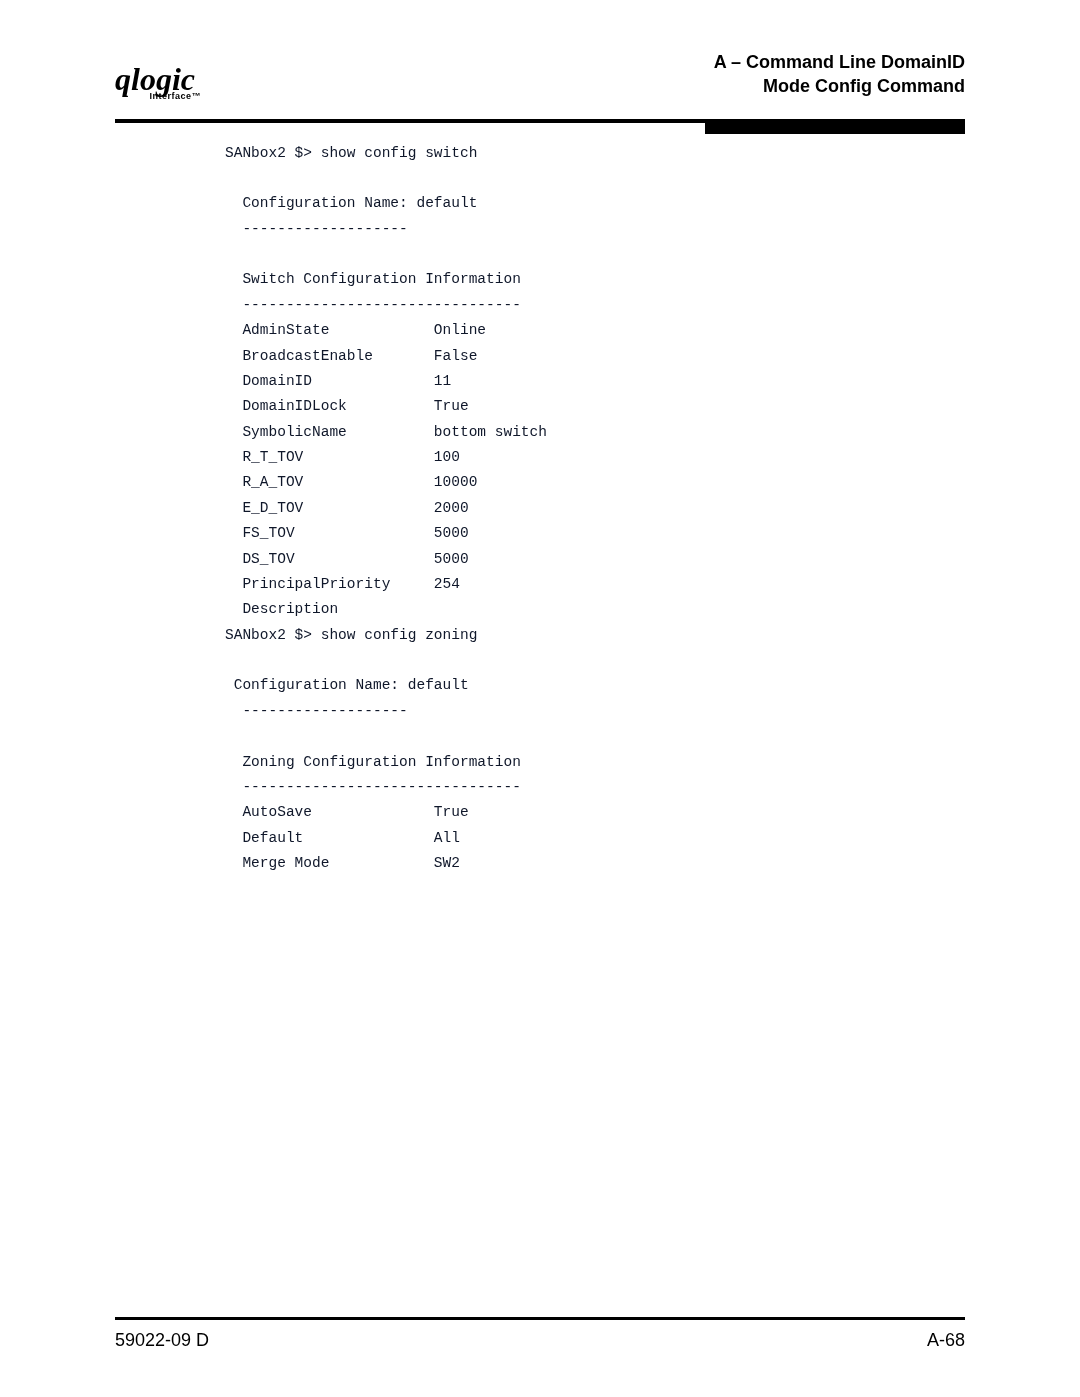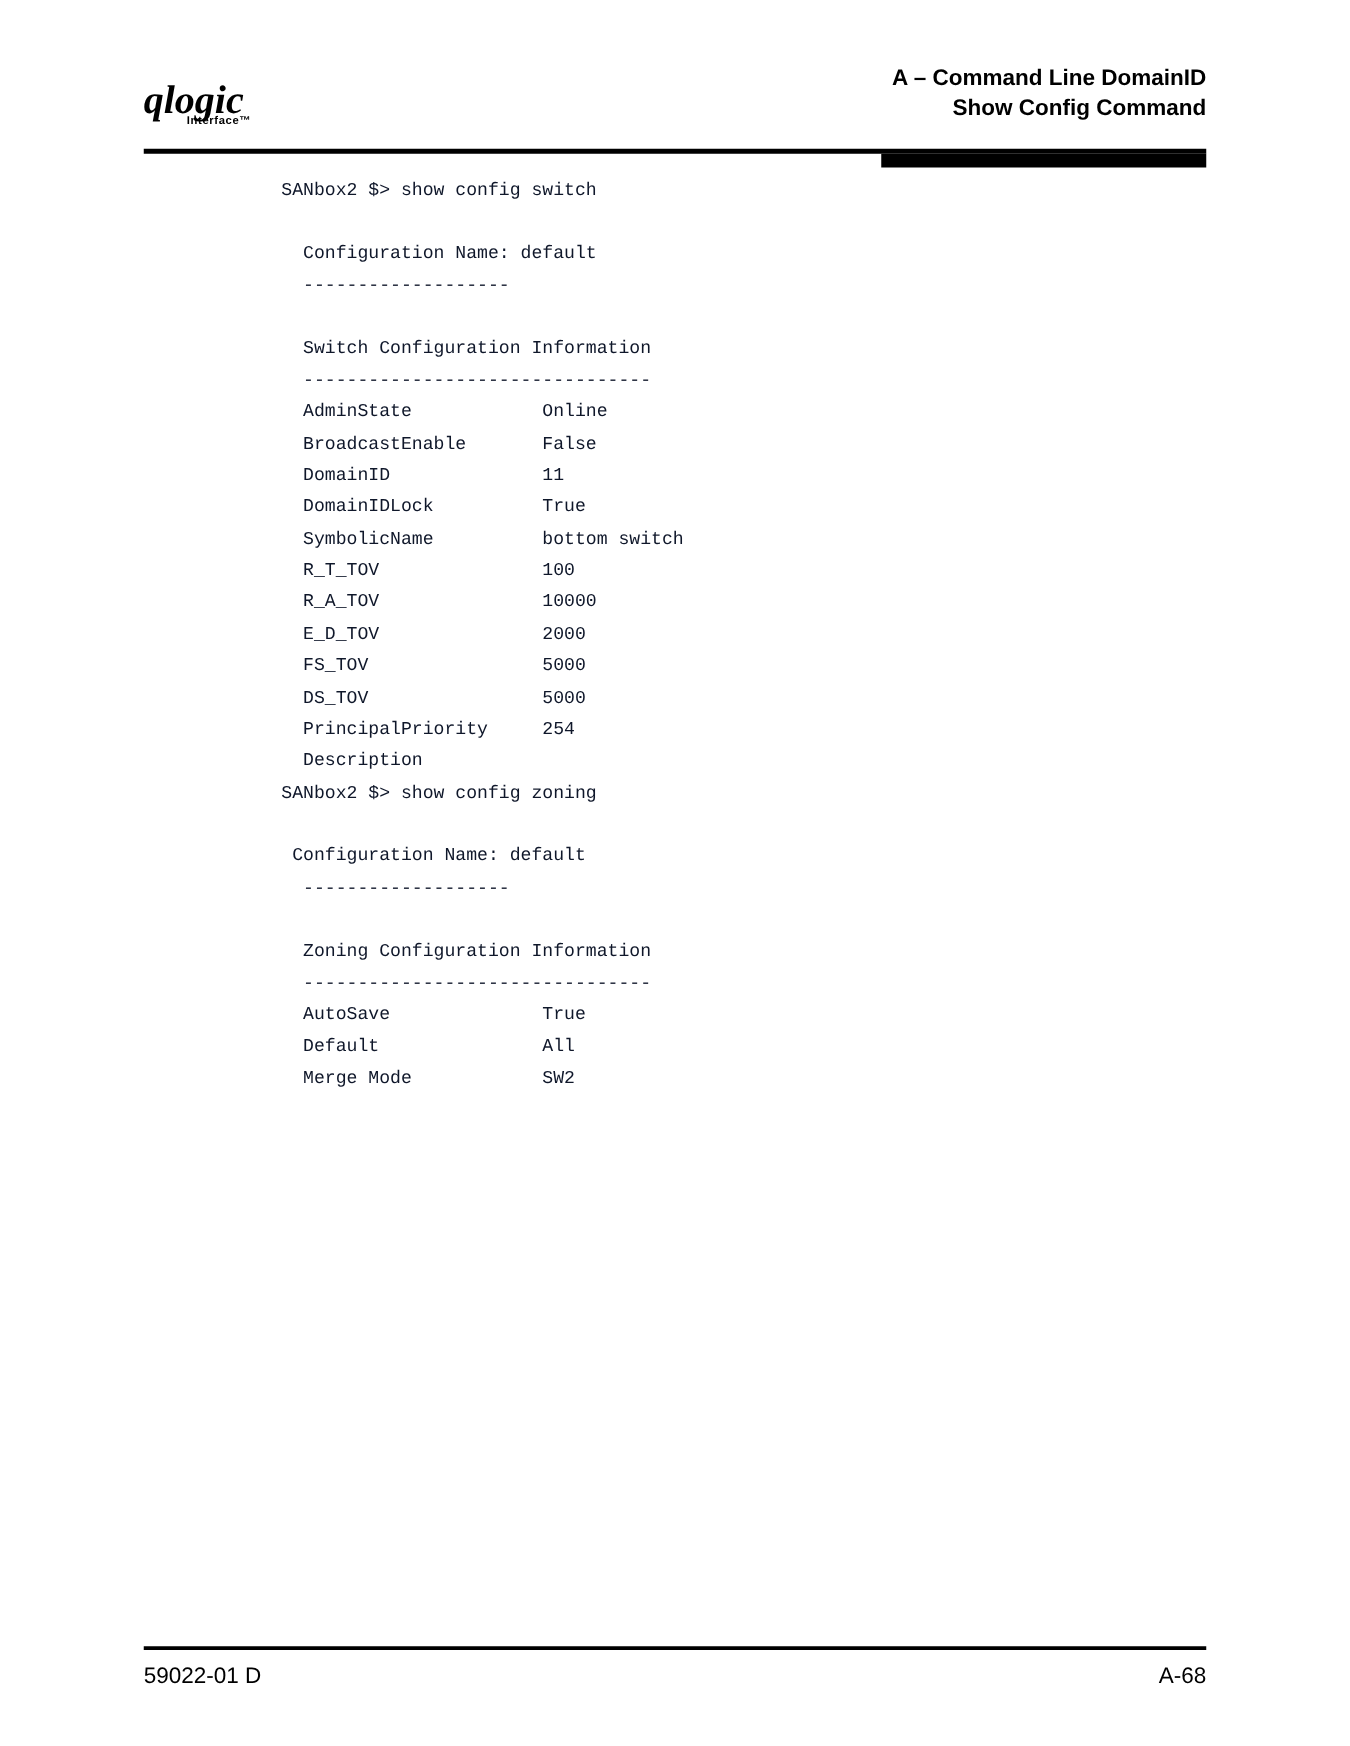--- a/index.html
+++ b/index.html
@@ -100,21 +100,21 @@
 
 <div class="page">
 
   <div class="header">
     <div class="logo">
       <span>qlogic</span>
       <span class="simplify">Interface™</span>
     </div>
     <div class="header-right">
       <div>A – Command Line DomainID</div>
-      <div>Show Config Command</div>
+      <div>Mode Config Command</div>
     </div>
   </div>
 
   <div class="thick-rule"></div>
 
   <div class="content">
     <pre class="terminal">SANbox2 $&gt; show config switch
 
   Configuration Name: default
   -------------------
@@ -142,18 +142,18 @@
   Zoning Configuration Information
   --------------------------------
   AutoSave              True
   Default               All
   Merge Mode            SW2</pre>
   </div>
 
   <div class="footer">
     <div class="footer-rule"></div>
     <div class="footer-row">
-      <span>59022-01  D</span>
+      <span>59022-09  D</span>
       <span>A-68</span>
     </div>
   </div>
 
 </div>
 
 </body></html>

